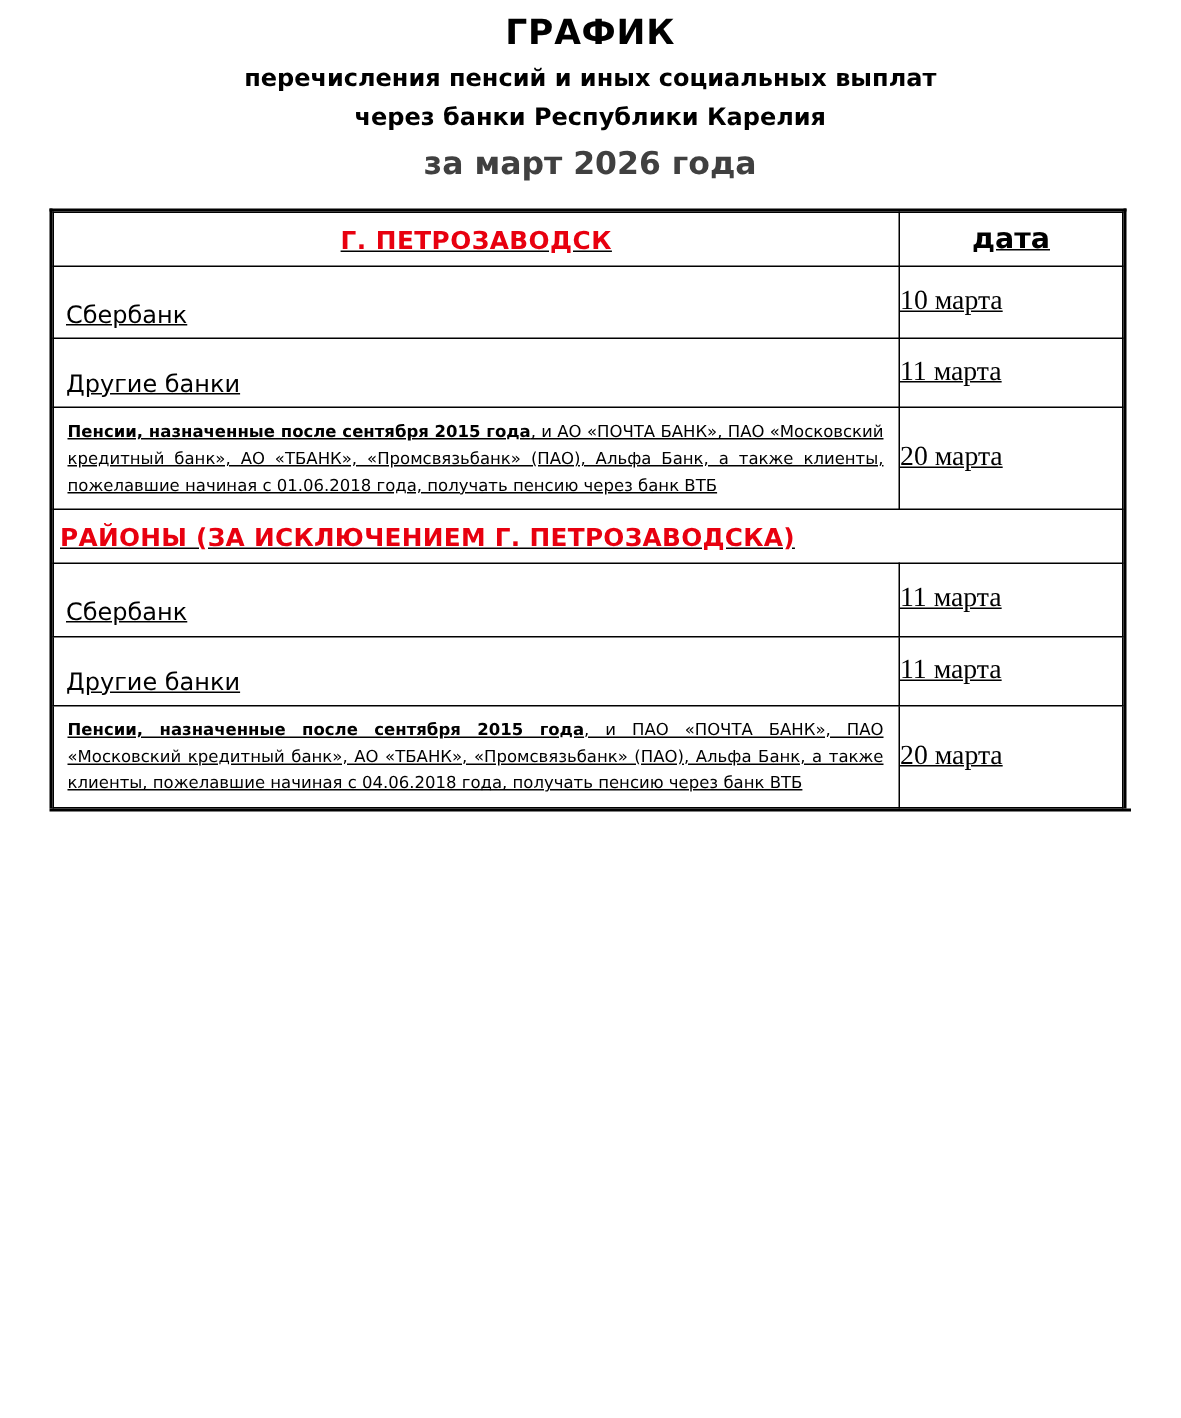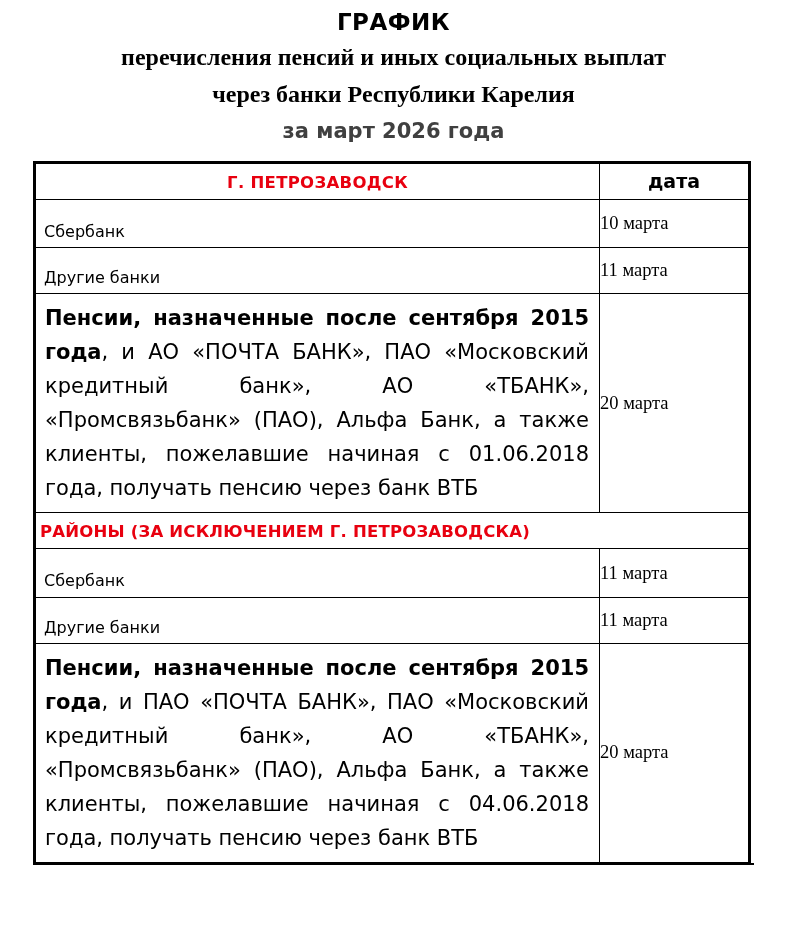--- a/index.html
+++ b/index.html
@@ -24,36 +24,36 @@
     text-align: center;
     padding-top: 8px;
   }
   .title-main {
     font-size: 23px;
     font-weight: bold;
     letter-spacing: 0.5px;
     line-height: 1.25;
   }
   .title-sub {
-    font-size: 24px;
+    font-size: 16px;
     font-weight: bold;
     line-height: 1.4;
     margin-top: 4px;
-    font-family: Liberation Serif, serif;
   }
   .title-period {
     font-size: 21px;
     font-weight: bold;
     color: #404040;
     margin-top: 7px;
   }
   .table-wrap {
     margin: 18px 36px 0 33px;
     border: 2px solid #000;
     border-bottom: none;
+    text-decoration: underline;
   }
   table.schedule {
     width: 100%;
     border-collapse: collapse;
     table-layout: fixed;
   }
   table.schedule td {
     border: 1px solid #000;
     vertical-align: middle;
     padding: 0;
@@ -81,21 +81,21 @@
   }
   .bank-name.short {
     padding: 20px 0 6px 8px;
   }
   .date-cell {
     text-align: left;
     font-size: 18.5px;
     font-family: "Liberation Serif", serif;
   }
   .long-note {
-    font-size: 21px;
+    font-size: 11px;
     line-height: 1.62;
     text-align: justify;
     text-justify: inter-word;
     padding: 7px 10px 7px 9px;
     font-family: "DejaVu Sans", sans-serif;
   }
   .long-note b {
     font-weight: bold;
   }
   .row-region td {

